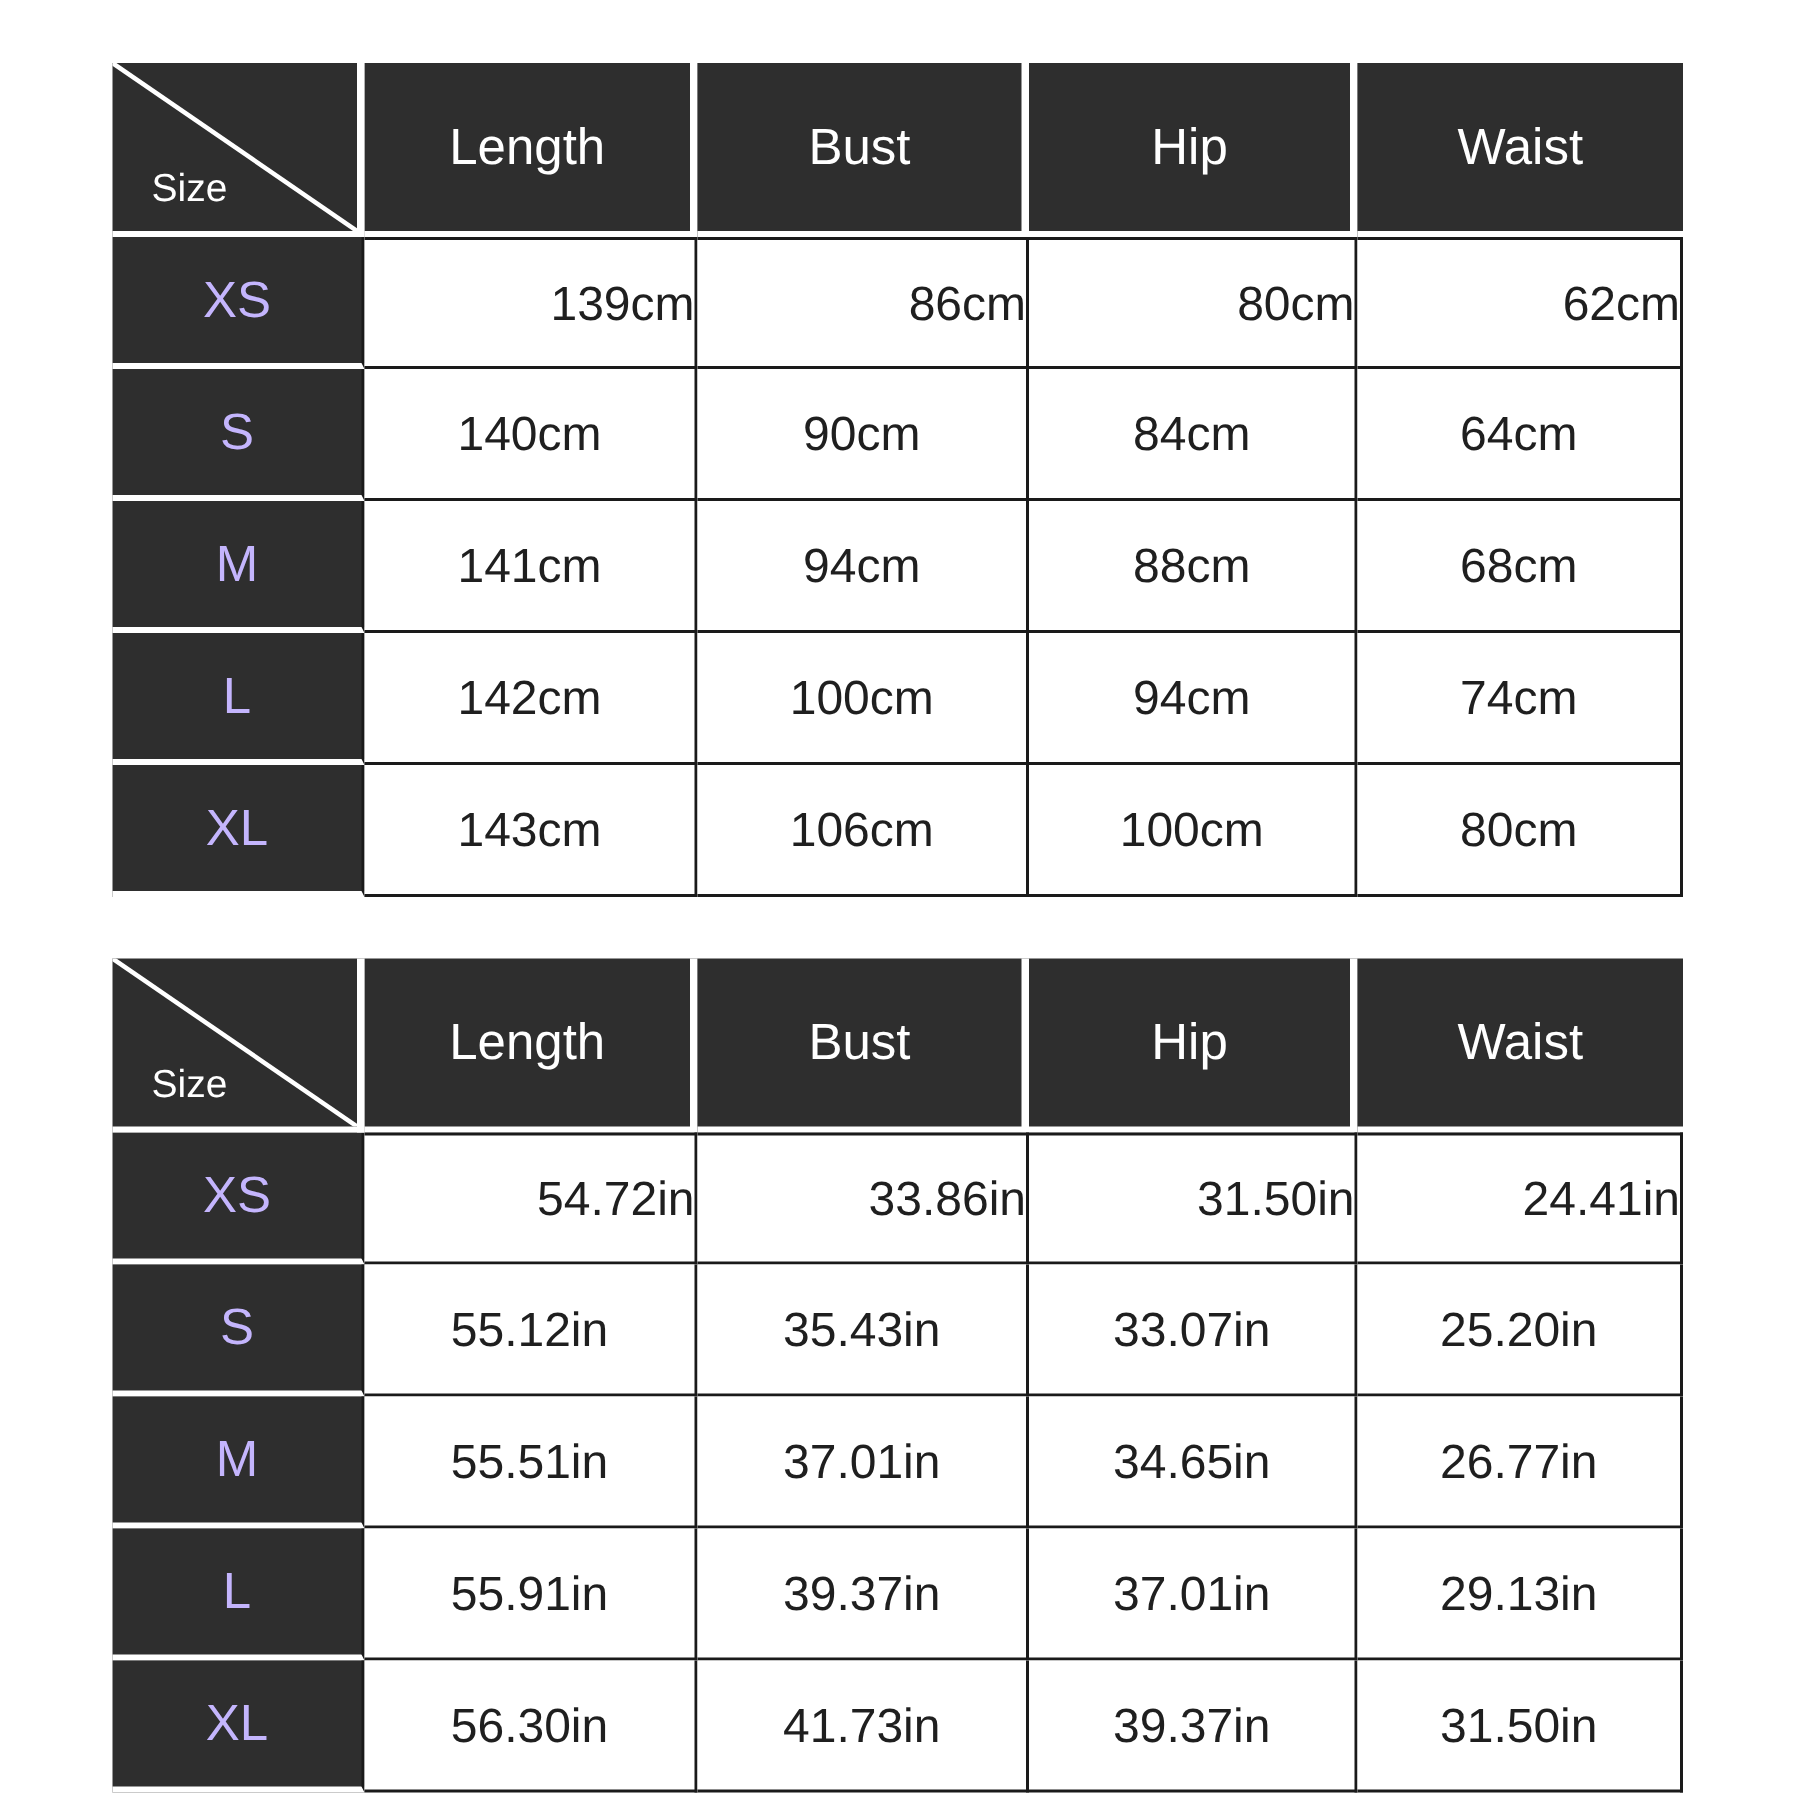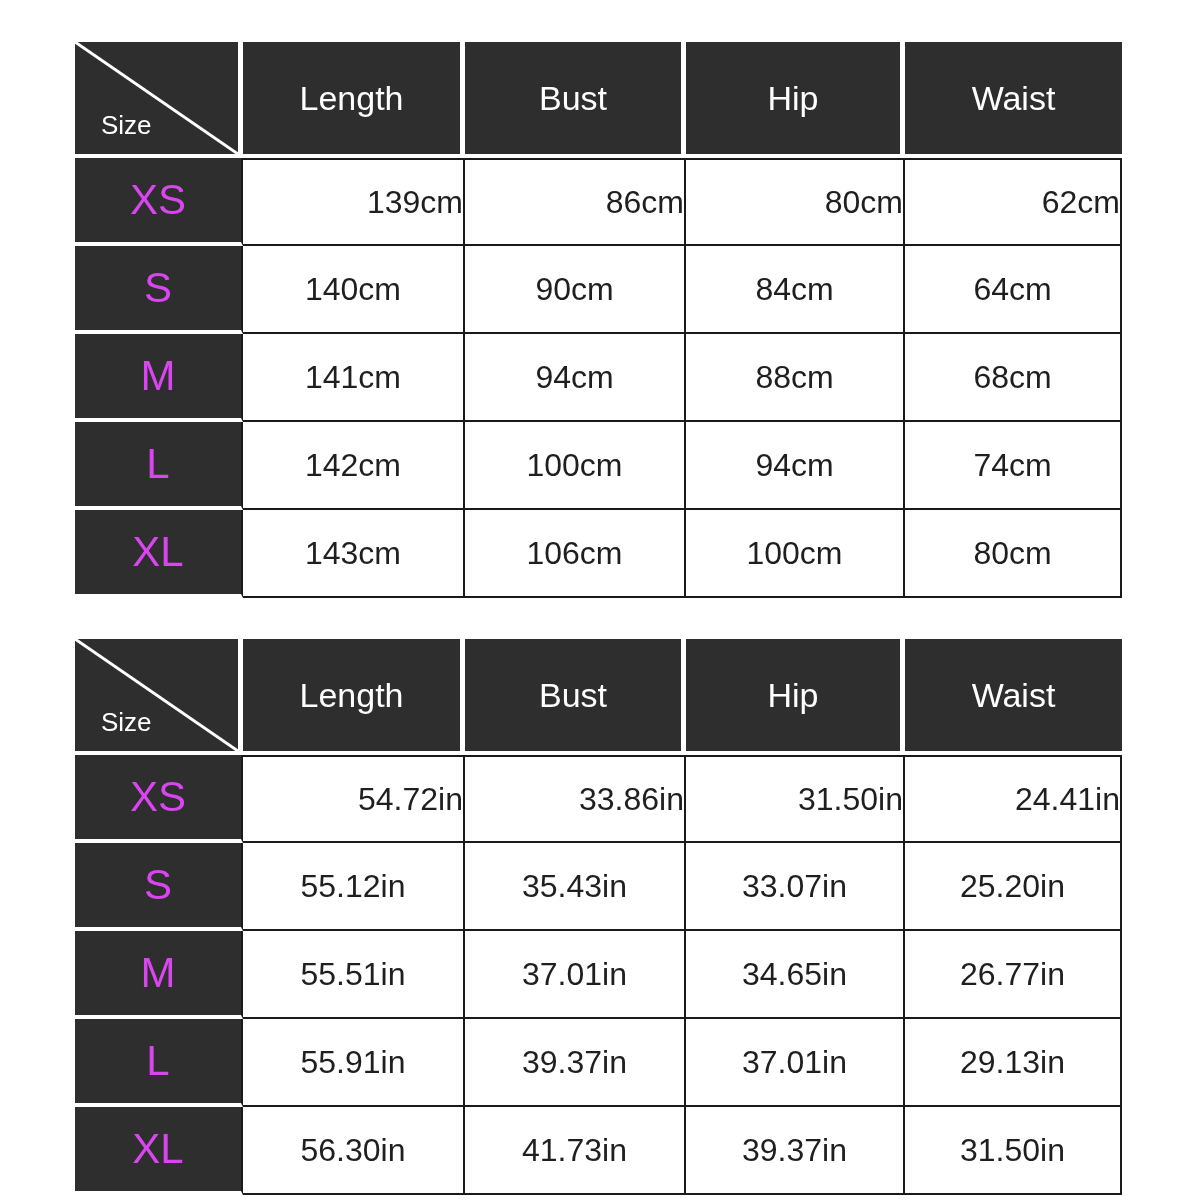--- a/index.html
+++ b/index.html
@@ -56,23 +56,23 @@
     left: 26px;
     bottom: 16px;
     font-size: 26px;
     color: #ffffff;
     line-height: 1;
   }
 
   
   tbody th.size-head {
     background: var(--dark);
-    color: #d946ef;
+    color: #c4b5fd;
     height: 88px;
-    font-size: 42px;
+    font-size: 34px;
     font-weight: normal;
     border-right: 2px solid var(--line);
     border-bottom: 4px solid var(--sep);
   }
 
   
   tbody td {
     background: #ffffff;
     color: var(--cell-text);
     height: 88px;

